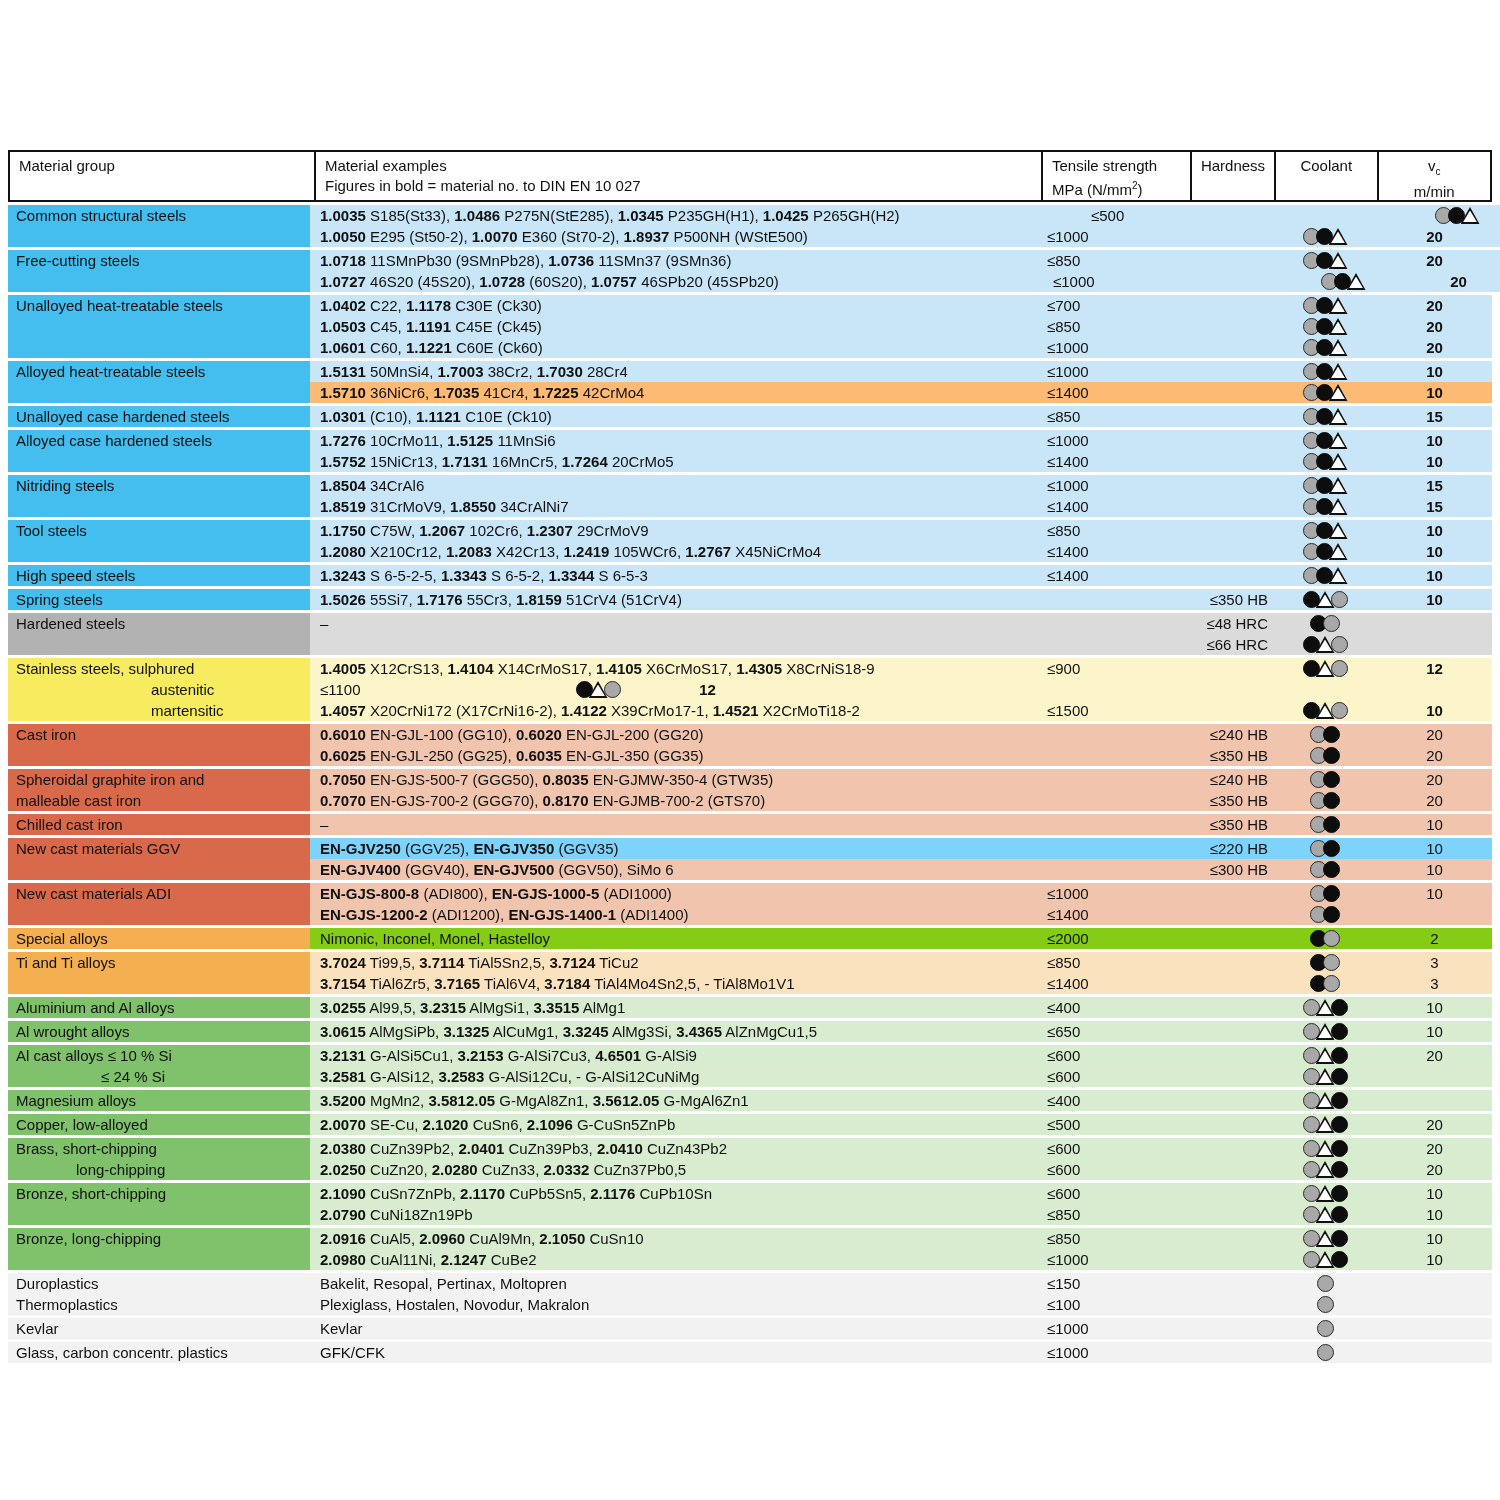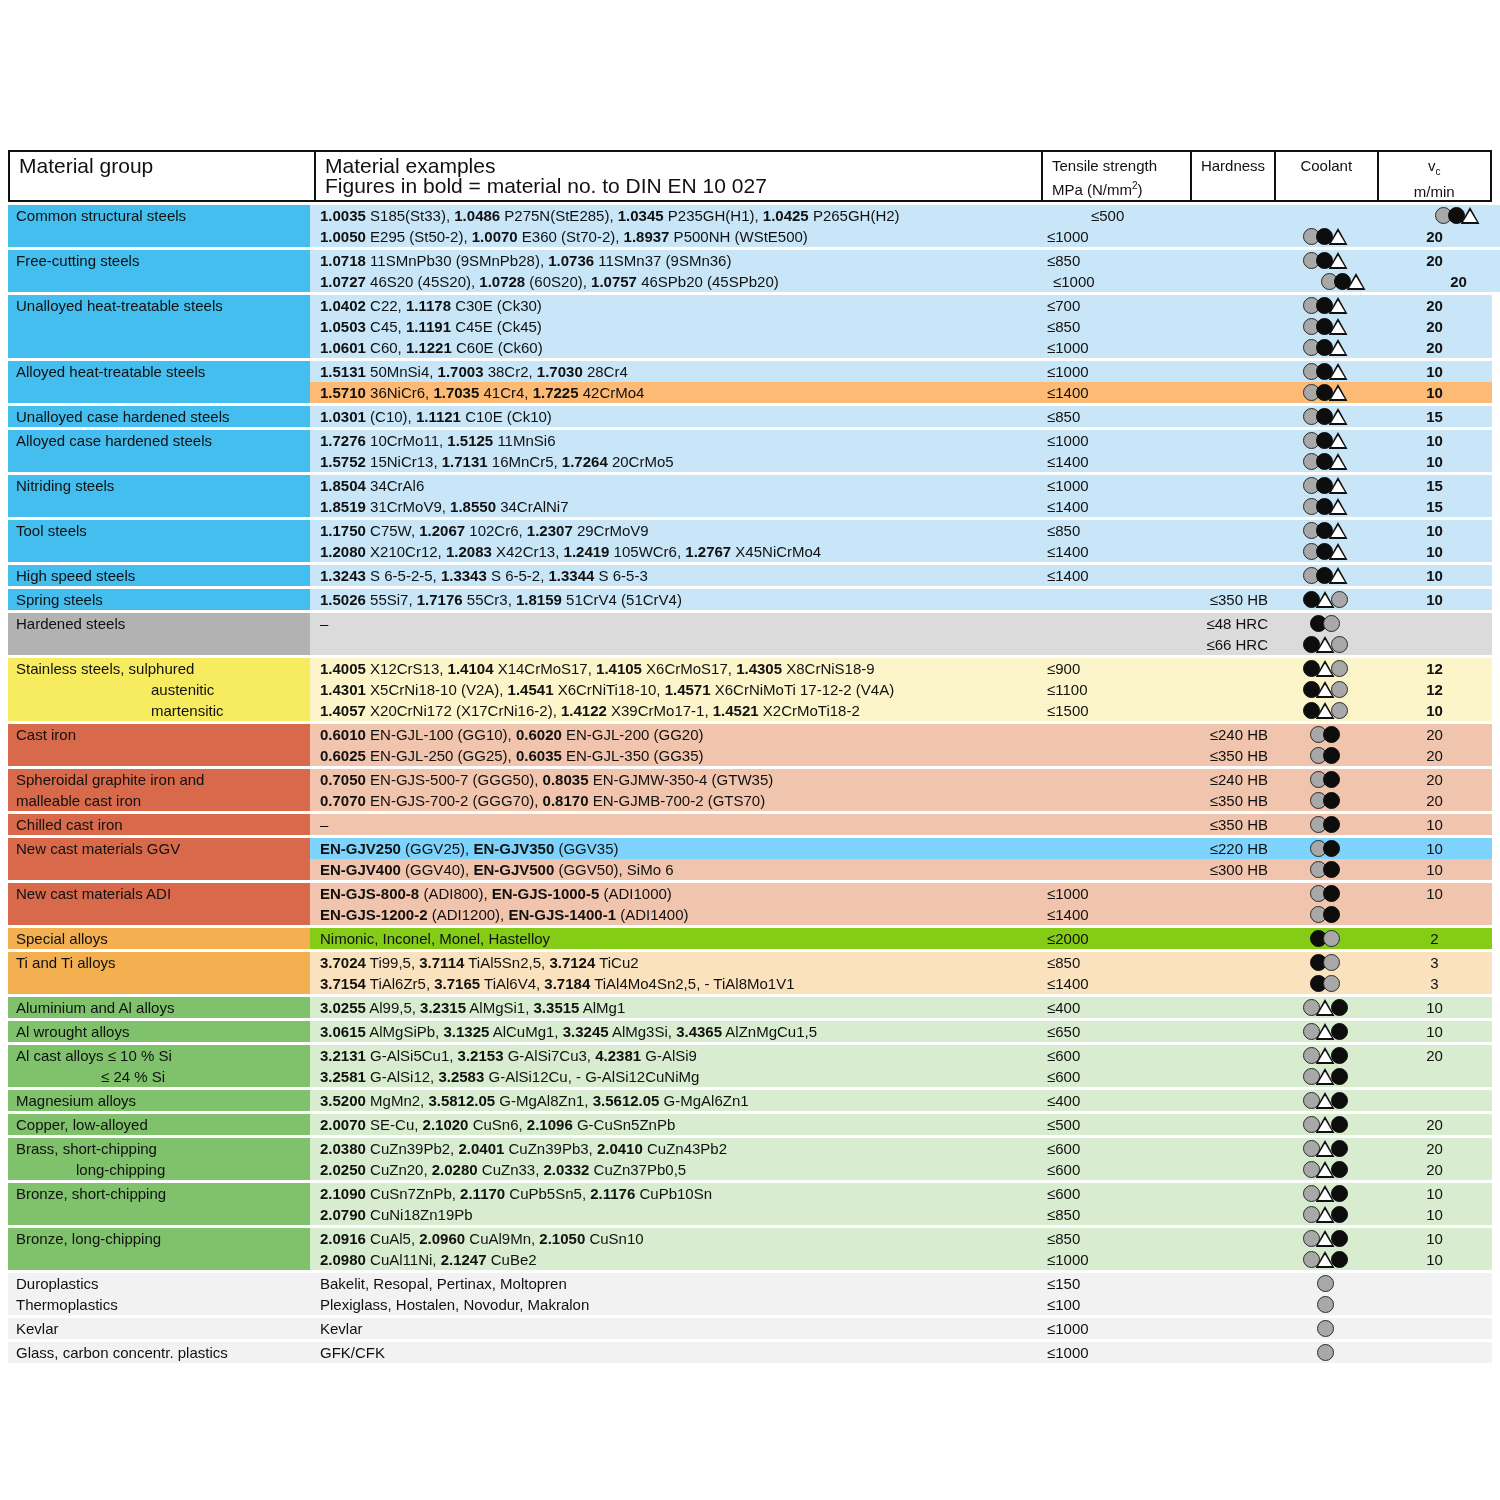--- a/index.html
+++ b/index.html
@@ -3,21 +3,21 @@
 <meta charset="utf-8">
 <style>
   html,body{margin:0;padding:0;background:#fff;}
   body{width:1500px;height:1500px;font-family:"Liberation Sans", sans-serif;color:#111;}
   .page{padding:150px 8px 0 8px;}
   
   .thead{display:flex;margin-bottom:3px;}
   .hbox{border:2px solid #111;box-sizing:border-box;height:52px;background:#fff;}
   .hbox + .hbox{margin-left:-2px;}
   .hbox-main{display:flex;padding:0;}
-  .hcell{box-sizing:border-box;padding:4px 9px;font-size:21px;line-height:20px;}
+  .hcell{box-sizing:border-box;padding:4px 9px;font-size:15px;line-height:20px;}
   .hc-group{width:304px;}
   .hc-ex{width:727px;border-left:2px solid #111;}
   .hc-tensile{width:153px;padding:4px 9px;font-size:15px;line-height:20px;}
   .hc-hard{width:87px;}
   .hc-cool{width:106px;}
   .hc-vc{width:117px;}
   .center{text-align:center;padding:4px 4px;font-size:15px;line-height:20px;}
   sup{font-size:10px;vertical-align:super;}
   sub{font-size:10px;vertical-align:sub;}
   
@@ -375,21 +375,20 @@
             <div class="cell c-ts">≤900</div>
             <div class="cell c-hb"></div>
             <div class="cell c-cool">
               <span class="sym circ black" style="z-index: 1;"></span>
               <span class="sym tri" style="z-index: 2;"></span>
               <span class="sym circ gray" style="z-index: 3;"></span>
             </div>
             <div class="cell c-vc bold">12</div>
           </div>
           <div class="row" style="background: rgb(251, 245, 201);">
-            <div class="cell c-ex"><b>1.4301</b><span> X5CrNi18-10 (V2A), </span><b>1.4541</b><span> X6CrNiTi18-10, </span><b>1.4571</b><span> X6CrNiMoTi 17-12-2 (V4A)</span></div>
             <div class="cell c-ts">≤1100</div>
             <div class="cell c-hb"></div>
             <div class="cell c-cool">
               <span class="sym circ black" style="z-index: 1;"></span>
               <span class="sym tri" style="z-index: 2;"></span>
               <span class="sym circ gray" style="z-index: 3;"></span>
             </div>
             <div class="cell c-vc bold">12</div>
           </div>
           <div class="row" style="background: rgb(251, 245, 201);">
@@ -611,21 +610,21 @@
           </div>
         </div>
       </div>
       <div class="group">
         <div class="labelcell" style="background: rgb(127, 194, 107);">
           <div class="labline" style="padding-left: 8px;">Al cast alloys ≤ 10 % Si</div>
           <div class="labline" style="padding-left: 93px;">≤ 24 % Si</div>
         </div>
         <div class="rows">
           <div class="row" style="background: rgb(216, 236, 208);">
-            <div class="cell c-ex"><b>3.2131</b><span> G-AlSi5Cu1, </span><b>3.2153</b><span> G-AlSi7Cu3, </span><b>4.2381</b><span> G-AlSi9</span></div>
+            <div class="cell c-ex"><b>3.2131</b><span> G-AlSi5Cu1, </span><b>3.2153</b><span> G-AlSi7Cu3, </span><b>4.6501</b><span> G-AlSi9</span></div>
             <div class="cell c-ts">≤600</div>
             <div class="cell c-hb"></div>
             <div class="cell c-cool">
               <span class="sym circ gray" style="z-index: 1;"></span>
               <span class="sym tri" style="z-index: 2;"></span>
               <span class="sym circ black" style="z-index: 3;"></span>
             </div>
             <div class="cell c-vc">20</div>
           </div>
           <div class="row" style="background: rgb(216, 236, 208);">

